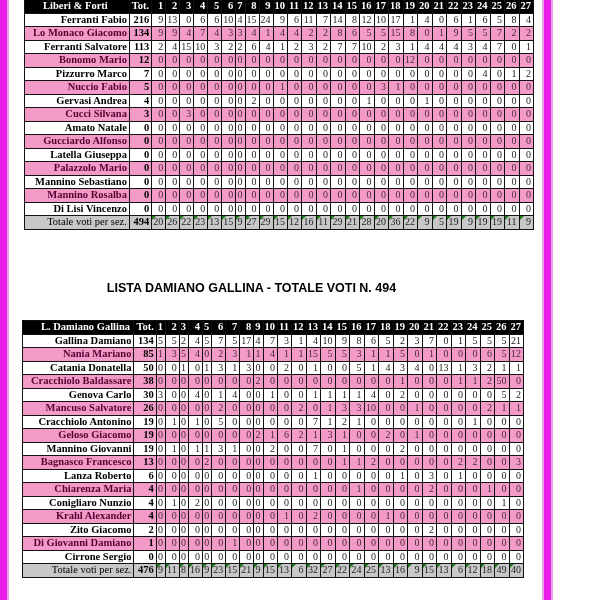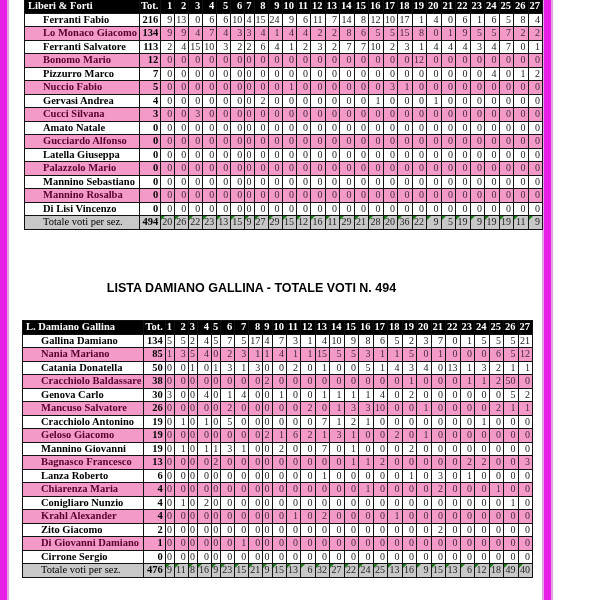--- a/index.html
+++ b/index.html
@@ -3,22 +3,22 @@
 <meta charset="utf-8">
 <style>
   html, body { margin:0; padding:0; }
   body { width:600px; height:600px; overflow:hidden; background:#ffffff; position:relative; font-family:"Liberation Serif", serif; }
   .bar { position:absolute; top:0; width:7px; height:600px; background:#e61ee6; }
   .bar.left { left:0; border-right:2px solid #e6a0e6; }
   .bar.right { left:542px; border-left:2px solid #e6a0e6; border-right:2px solid #e6a0e6; }
   table.vt { position:absolute; border-collapse:collapse; font-size:10.5px; line-height:12.5px; }
   table.vt td, table.vt th { border:1.5px solid #111; padding:0 2px 0 1px; text-align:right; height:12.5px; white-space:nowrap; }
   table.vt th { background:#000; color:#fff; font-weight:bold; }
-  table.vt th.name { text-align:left; padding-left:3px; }
-  table.vt td.name { text-align:left; font-weight:bold; padding-left:18px; color:#000; }
+  table.vt th.name { text-align:left; padding-left:18px; }
+  table.vt td.name { text-align:right; font-weight:bold; padding-left:8px; color:#000; }
   table.vt td.tot { font-weight:bold; color:#000; }
   table.vt td.num { color:#222; font-size:10px; }
   tr.pink td { background:#f39ac9; }
   tr.pink td.name { color:#5a0030; }
   tr.pink td.num { color:#4a2a3a; }
   tr.total td { background:#c8c8c8; font-weight:normal; }
   tr.total td.name { font-weight:normal; }
   tr.total td.num { color:#222; position:relative; }
   tr.total td.num::before { content:""; position:absolute; left:0; top:0; border-top:4px solid #1a7a1a; border-right:4px solid transparent; }
   #t1 { left:24px; top:-1px; width:510px; }

